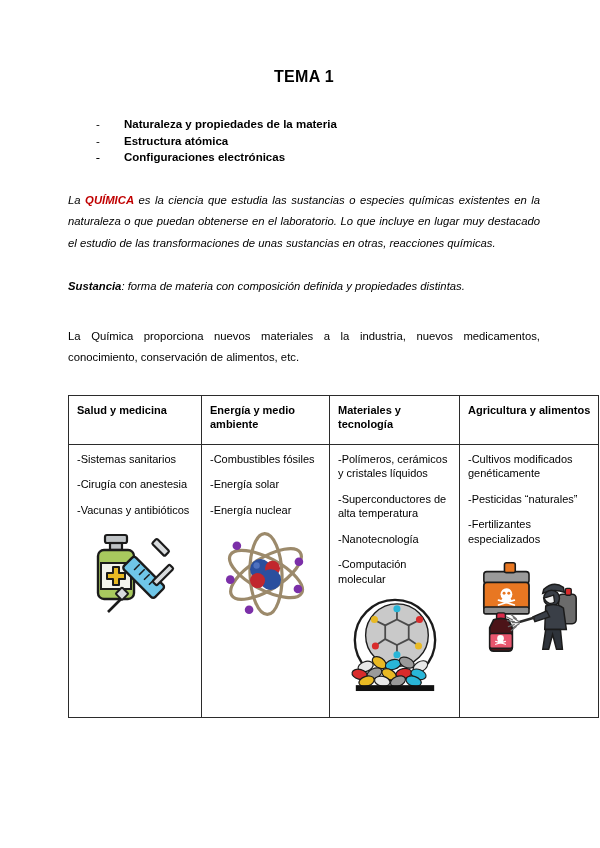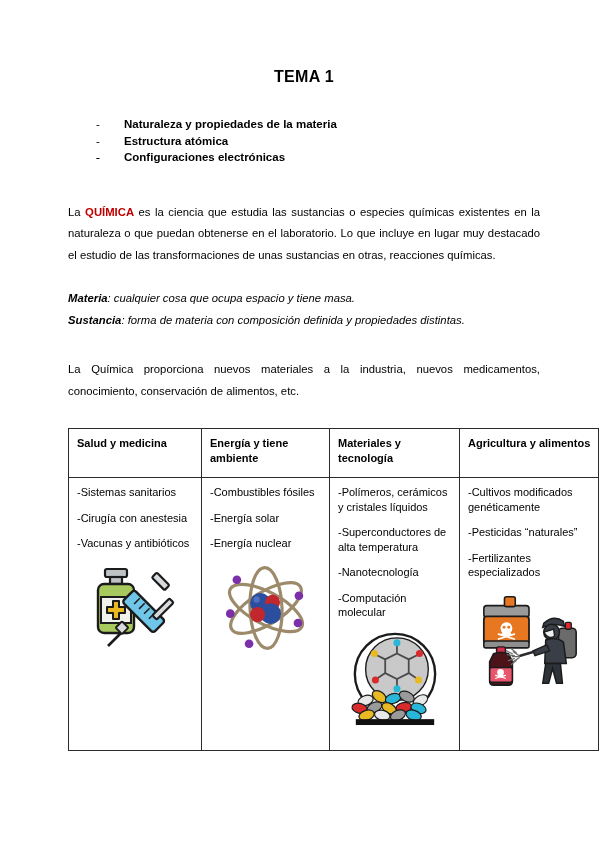--- a/index.html
+++ b/index.html
@@ -56,21 +56,21 @@
     font-weight: normal;
   }
 
   
   .para {
     font-size: 11.3px;
     line-height: 21.5px;
     text-align: justify;
     margin: 0;
   }
-  .para-intro { margin-top: 36px; }
+  .para-intro { margin-top: 24px; font-style: italic; }
   .para-apps  { margin-top: 28px; }
 
   .hl-quimica {
     color: #C00000;
     font-weight: bold;
   }
 
   .defs {
     margin-top: 22px;
   }
@@ -147,31 +147,30 @@
       <span class="dash">-</span>
     </li>
     <li>
       <span class="dash">-</span><span>Configuraciones electrónicas</span>
     </li>
   </ul>
 
   <p class="para para-intro"><span>La </span><span class="hl-quimica">QUÍMICA</span><span> es la ciencia que estudia las sustancias o especies químicas existentes en la naturaleza o que puedan obtenerse en el laboratorio. Lo que incluye en lugar muy destacado el estudio de las transformaciones de unas sustancias en otras, reacciones químicas.</span></p>
 
   <div class="defs">
-    <p class="def-line"><span class="term">Materia</span><span>: cualquier cosa que ocupa espacio y tiene masa.</span></p>
     <p class="def-line"><span class="term">Sustancia</span><span>: forma de materia con composición definida y propiedades distintas.</span></p>
   </div>
 
   <p class="para para-apps">La Química proporciona nuevos materiales a la industria, nuevos medicamentos, conocimiento, conservación de alimentos, etc.</p>
 
   <table class="apps-table">
     <thead>
       <tr>
         <th class="col-1">Salud y medicina</th>
-        <th class="col-2">Energía y tiene ambiente</th>
+        <th class="col-2">Energía y medio ambiente</th>
         <th class="col-3">Materiales y tecnología</th>
         <th class="col-4">Agricultura y alimentos</th>
       </tr>
     </thead>
     <tbody>
       <tr>
 
         <td class="col-1">
           <ul class="cell-items">
             <li>-Sistemas sanitarios</li>

